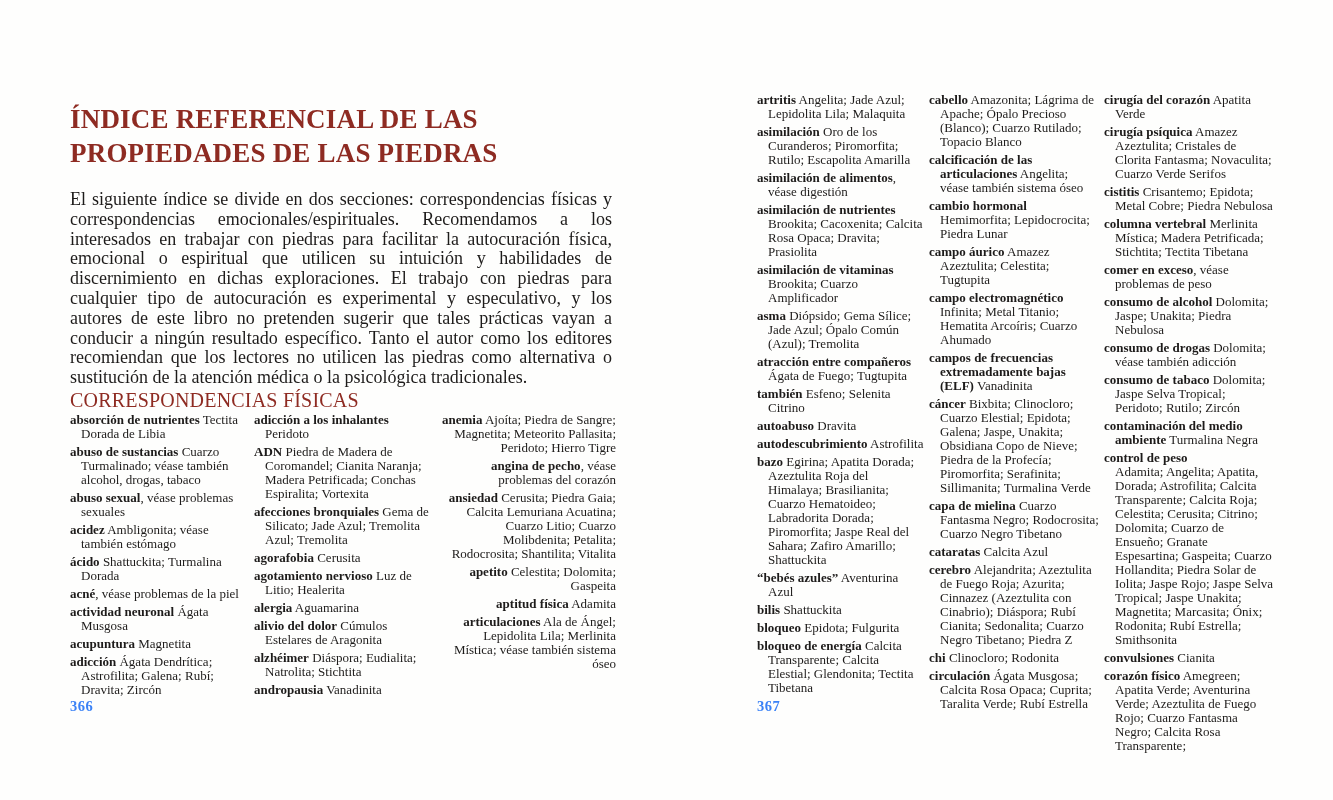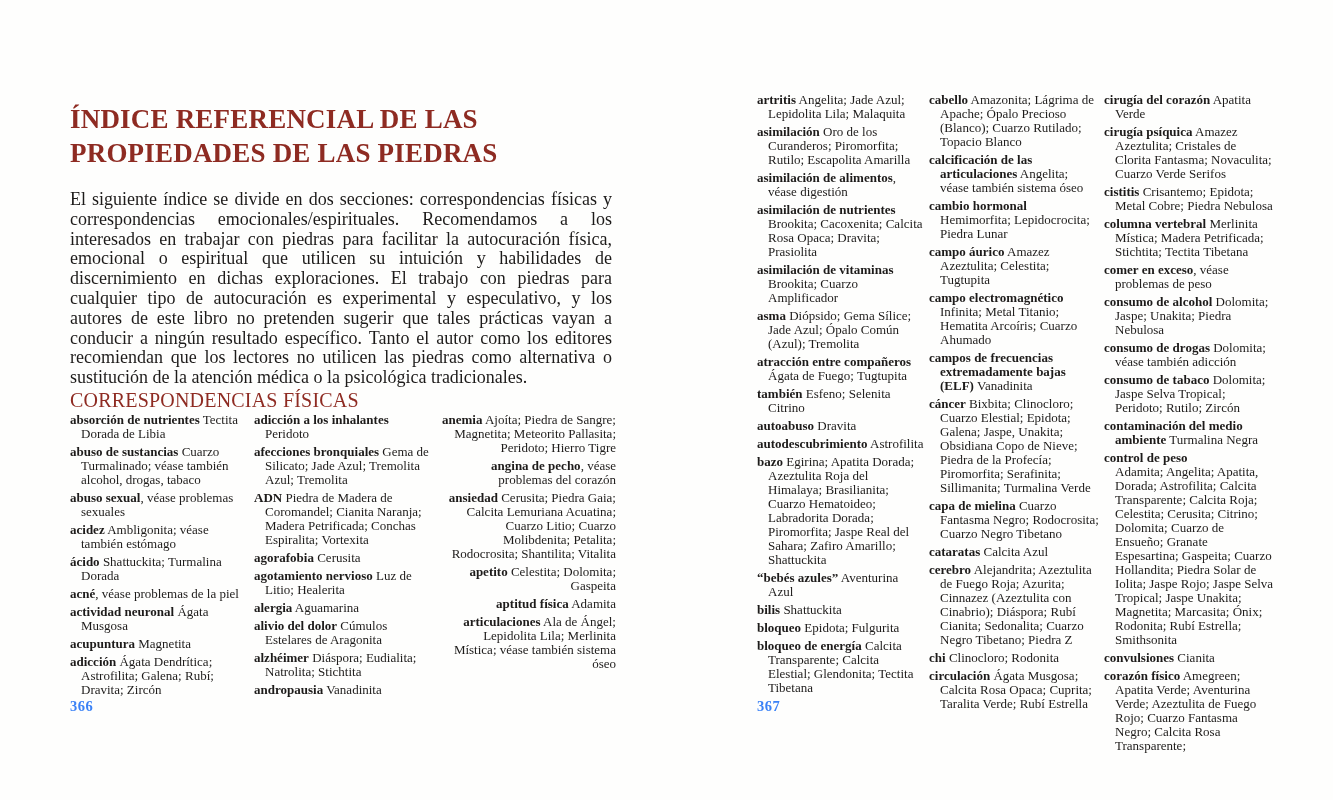--- a/index.html
+++ b/index.html
@@ -57,22 +57,22 @@
         <div class="entry"><span class="b">abuso sexual</span><span class="r">, </span><span class="i">véase</span><span class="r"> problemas sexuales</span></div>
         <div class="entry"><span class="b">acidez</span><span class="r"> Ambligonita; </span><span class="i">véase también</span><span class="r"> estómago</span></div>
         <div class="entry"><span class="b">ácido</span><span class="r"> Shattuckita; Turmalina Dorada</span></div>
         <div class="entry"><span class="b">acné</span><span class="r">, </span><span class="i">véase</span><span class="r"> problemas de la piel</span></div>
         <div class="entry"><span class="b">actividad neuronal</span><span class="r"> Ágata Musgosa</span></div>
         <div class="entry"><span class="b">acupuntura</span><span class="r"> Magnetita</span></div>
         <div class="entry"><span class="b">adicción</span><span class="r"> Ágata Dendrítica; Astrofilita; Galena; Rubí; Dravita; Zircón</span></div>
       </div>
     <div id="col-l2" class="col">
         <div class="entry"><span class="b">adicción a los inhalantes</span><span class="r"> Peridoto</span></div>
+        <div class="entry"><span class="b">ADN</span><span class="r"> Piedra de Madera de Coromandel; Cianita Naranja; Madera Petrificada; Conchas Espiralita; Vortexita</span></div>
         <div class="entry"><span class="b">afecciones bronquiales</span><span class="r"> Gema de Silicato; Jade Azul; Tremolita Azul; Tremolita</span></div>
-        <div class="entry"><span class="b">ADN</span><span class="r"> Piedra de Madera de Coromandel; Cianita Naranja; Madera Petrificada; Conchas Espiralita; Vortexita</span></div>
         <div class="entry"><span class="b">agorafobia</span><span class="r"> Cerusita</span></div>
         <div class="entry"><span class="b">agotamiento nervioso</span><span class="r"> Luz de Litio; Healerita</span></div>
         <div class="entry"><span class="b">alergia</span><span class="r"> Aguamarina</span></div>
         <div class="entry"><span class="b">alivio del dolor</span><span class="r"> Cúmulos Estelares de Aragonita</span></div>
         <div class="entry"><span class="b">alzhéimer</span><span class="r"> Diáspora; Eudialita; Natrolita; Stichtita</span></div>
         <div class="entry"><span class="b">andropausia</span><span class="r"> Vanadinita</span></div>
       </div>
     <div id="col-l3" class="col">
         <div class="entry"><span class="b">anemia</span><span class="r"> Ajoíta; Piedra de Sangre; Magnetita; Meteorito Pallasita; Peridoto; Hierro Tigre</span></div>
         <div class="entry"><span class="b">angina de pecho</span><span class="r">, </span><span class="i">véase</span><span class="r"> problemas del corazón</span></div>

